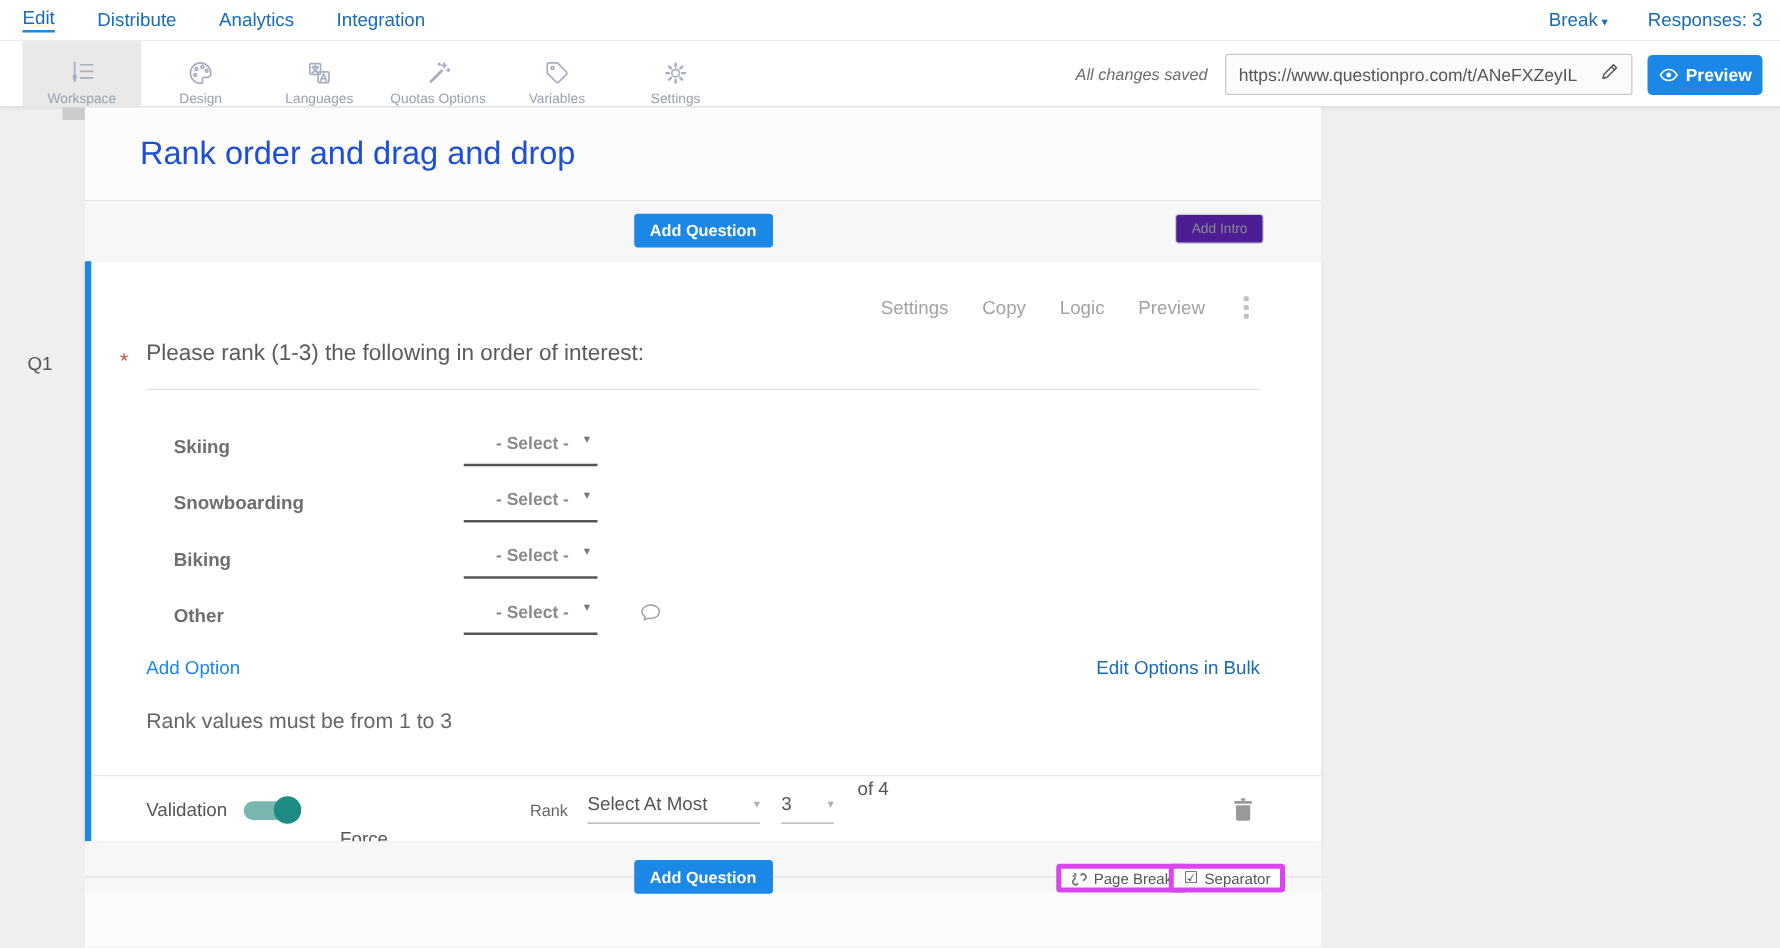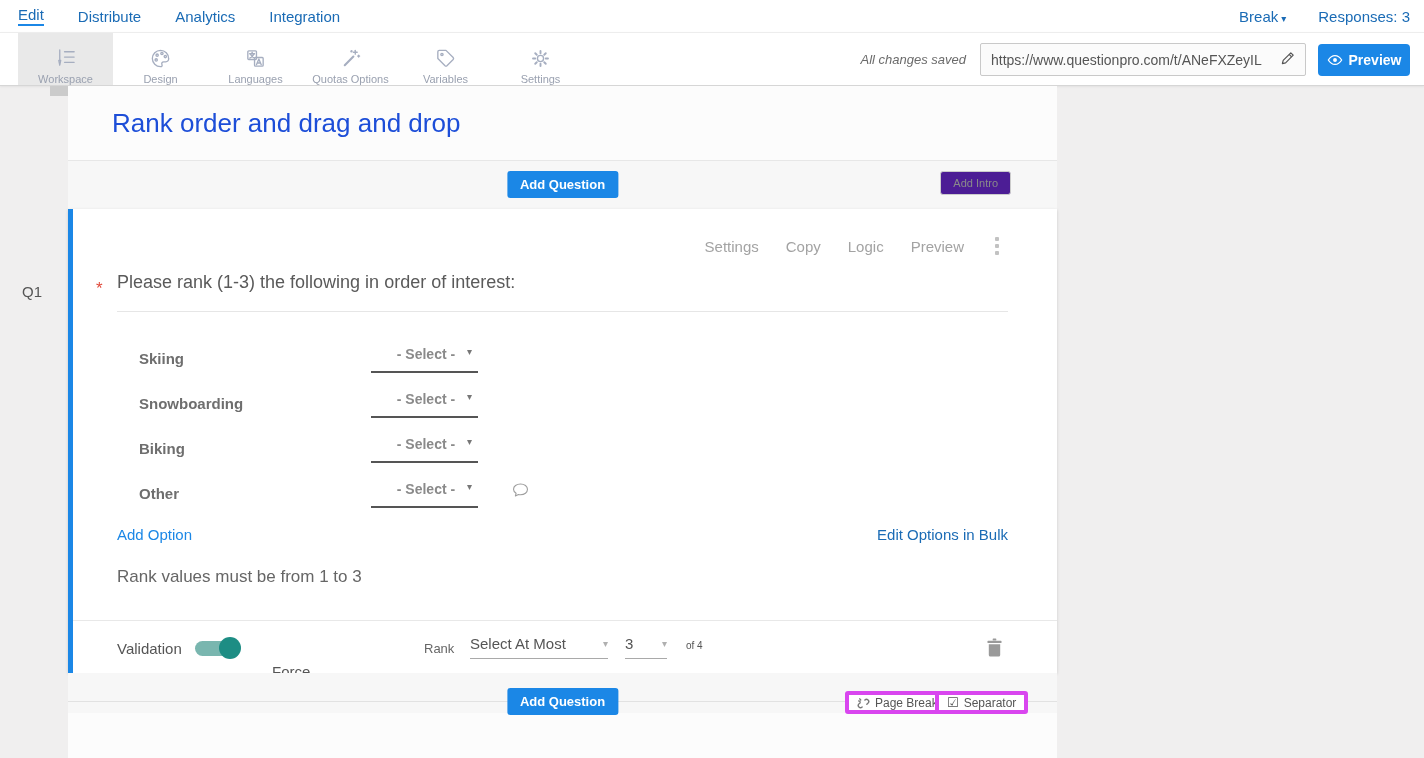--- a/index.html
+++ b/index.html
@@ -89,21 +89,21 @@
   .toggle .knob { position:absolute; right:-2px; top:-4px; width:22px; height:22px; border-radius:50%;
                   background:#1d8d84; }
   .v-select { position:absolute; top:14px; border-bottom:1px solid #a9a9a9; padding-bottom:6px;
               font-size:15px; color:#555; display:flex; align-items:center; cursor:pointer; }
   .v-select .sel-text { flex:1; }
   .v-select .caret { font-size:10px; color:#b0b0b0; margin-left:6px; }
   .v-force { left:199px; width:118px;margin-top:28px; }
   .v-rank-label { position:absolute; left:351px; top:20px; font-size:13px; color:#666; }
   .v-mode { left:397px; width:138px; }
   .v-count { left:552px; width:42px; }
-  .v-of { position:absolute; left:613px; top:19px; font-size:10px; color:#555; }
+  .v-of { position:absolute; left:613px; top:2px; font-size:15px; color:#555; }
   .trash-btn { position:absolute; right:55px; top:17px; cursor:pointer; }
   .trash-btn svg { width:15px; height:19px; fill:#9a9a9a; }
 
   
   .bottom-section { position:absolute; left:68px; top:673px; width:989px; height:85px; background:#f7f7f7; }
   .next-panel { position:absolute; left:0; top:40px; width:100%; bottom:0; background:#fcfcfc; }
   .bottom-divider { position:absolute; left:0; top:28px; width:100%; height:1px; background:#e2e2e2; }
   .bottom-section .btn-primary { position:absolute; left:50%; transform:translateX(-50%); top:15px; }
   .mini-btn { position:absolute; top:18px; height:23px; background:#fff; border:4px solid #d946ef; border-radius:3px;
               color:#555; font-size:12px; display:flex; align-items:flex-end; gap:5px; padding:0 8px;

